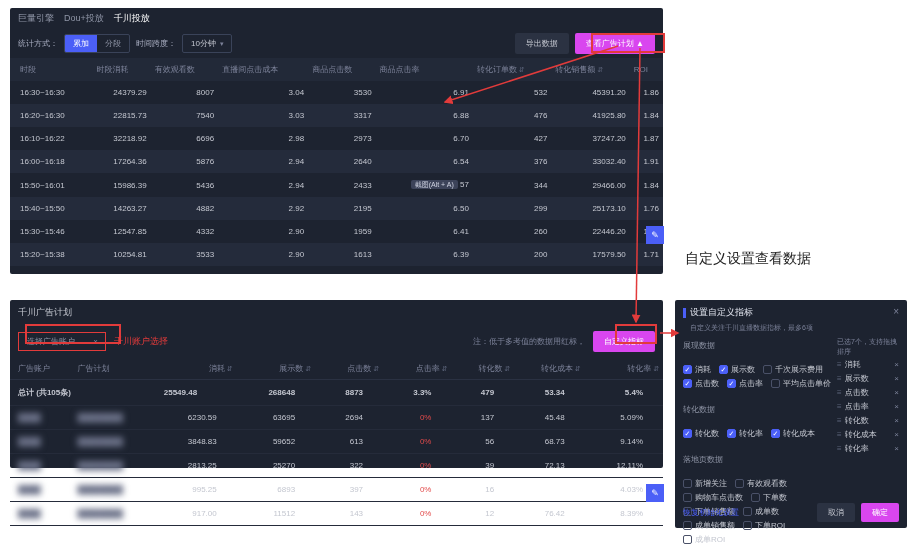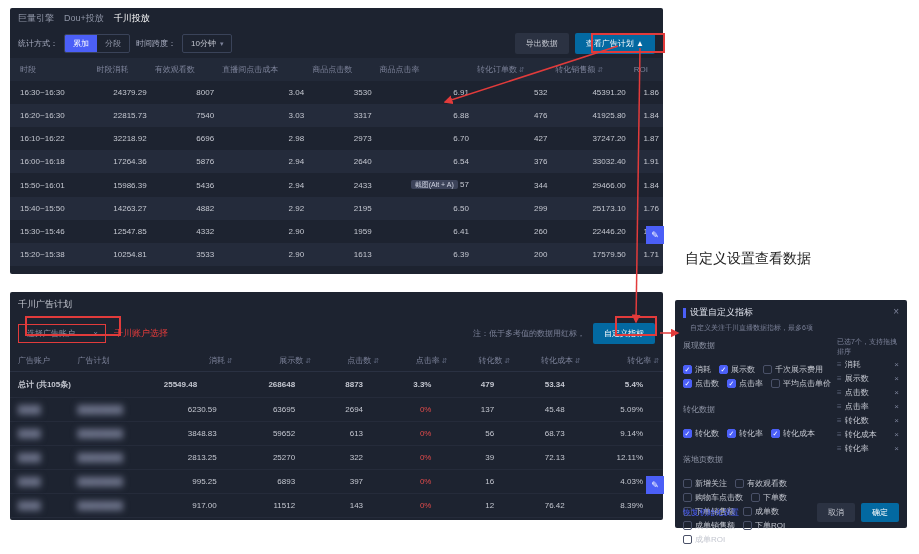--- a/index.html
+++ b/index.html
@@ -14,35 +14,35 @@
 .ctrlbar{display:flex;align-items:center;padding:4px 8px;gap:6px}
 .lbl{color:#a8adc0;font-size:8px}
 .seg{display:flex;border:1px solid #3a4359;border-radius:2px;overflow:hidden}
 .seg span{padding:3px 8px;font-size:8px;color:#8f95a6;cursor:pointer}
 .seg span.on{background:#4b5ff7;color:#fff}
 .sel{border:1px solid #3a4359;padding:3px 8px;font-size:8px;color:#c4c7d0;border-radius:2px;cursor:pointer;display:flex;align-items:center;gap:4px}
 .sel:after{content:"▾";font-size:7px;color:#7c8299}
 .spacer{flex:1}
 .btn{padding:4px 10px;font-size:8px;border-radius:2px;cursor:pointer;border:1px solid transparent}
 .btn-ghost{background:#2b3242;color:#c4c7d0}
-.btn-primary{background:#0369a1;color:#fff}
+.btn-primary{background:#d946ef;color:#fff}
 .redbox{position:absolute;border:2px solid #e23b3b;pointer-events:none}
 .hl1{left:581px;top:25px;width:74px;height:20px}
 
 .tbl{width:100%;border-collapse:collapse;font-size:8px}
 .tbl th{color:#7c8299;font-weight:400;padding:6px 4px;text-align:left;background:#222938}
 .tbl th:first-child,.tbl td:first-child{text-align:left;padding-left:10px}
 .tbl td{padding:7px 4px;text-align:right;color:#c4c7d0;background:#1d2330}
 .tbl tbody tr:nth-child(even) td{background:#242b3b}
 .sort:after{content:" ⇵";font-size:7px;color:#5a6278}
 .tag{background:#3c4359;color:#d0d4e2;padding:1px 4px;border-radius:2px;font-size:7px;margin-left:3px}
 .editbtn{position:absolute;right:-1px;width:18px;height:18px;background:#4b5ff7;display:flex;align-items:center;justify-content:center;color:#fff;font-size:9px}
 
 
-.bl{left:10px;top:292px;width:653px;height:228px}
+.bl{left:10px;top:300px;width:653px;height:168px}
 .blhdr{display:flex;align-items:center;padding:6px 8px;gap:8px}
 .blhdr .title{color:#c4c7d0;font-size:9px}
 .accsel{border:1px solid #e23b3b;padding:3px 14px 3px 8px;font-size:8px;color:#8f95a6;border-radius:0;cursor:pointer;position:relative;width:88px}
 .accsel:after{content:"⌄";position:absolute;right:6px;top:2px;color:#7c8299}
 .redtxt{color:#e23b3b;font-size:9px}
 .note{color:#7c8299;font-size:8px}
 .hl2{left:15px;top:24px;width:96px;height:20px}
 .hl3{left:605px;top:24px;width:42px;height:20px}
 .tbl2{width:100%;border-collapse:collapse;font-size:8px}
 .tbl2 th{color:#7c8299;font-weight:400;padding:5px 4px;text-align:right;background:#1d2330;border-bottom:1px solid #2a3142}

